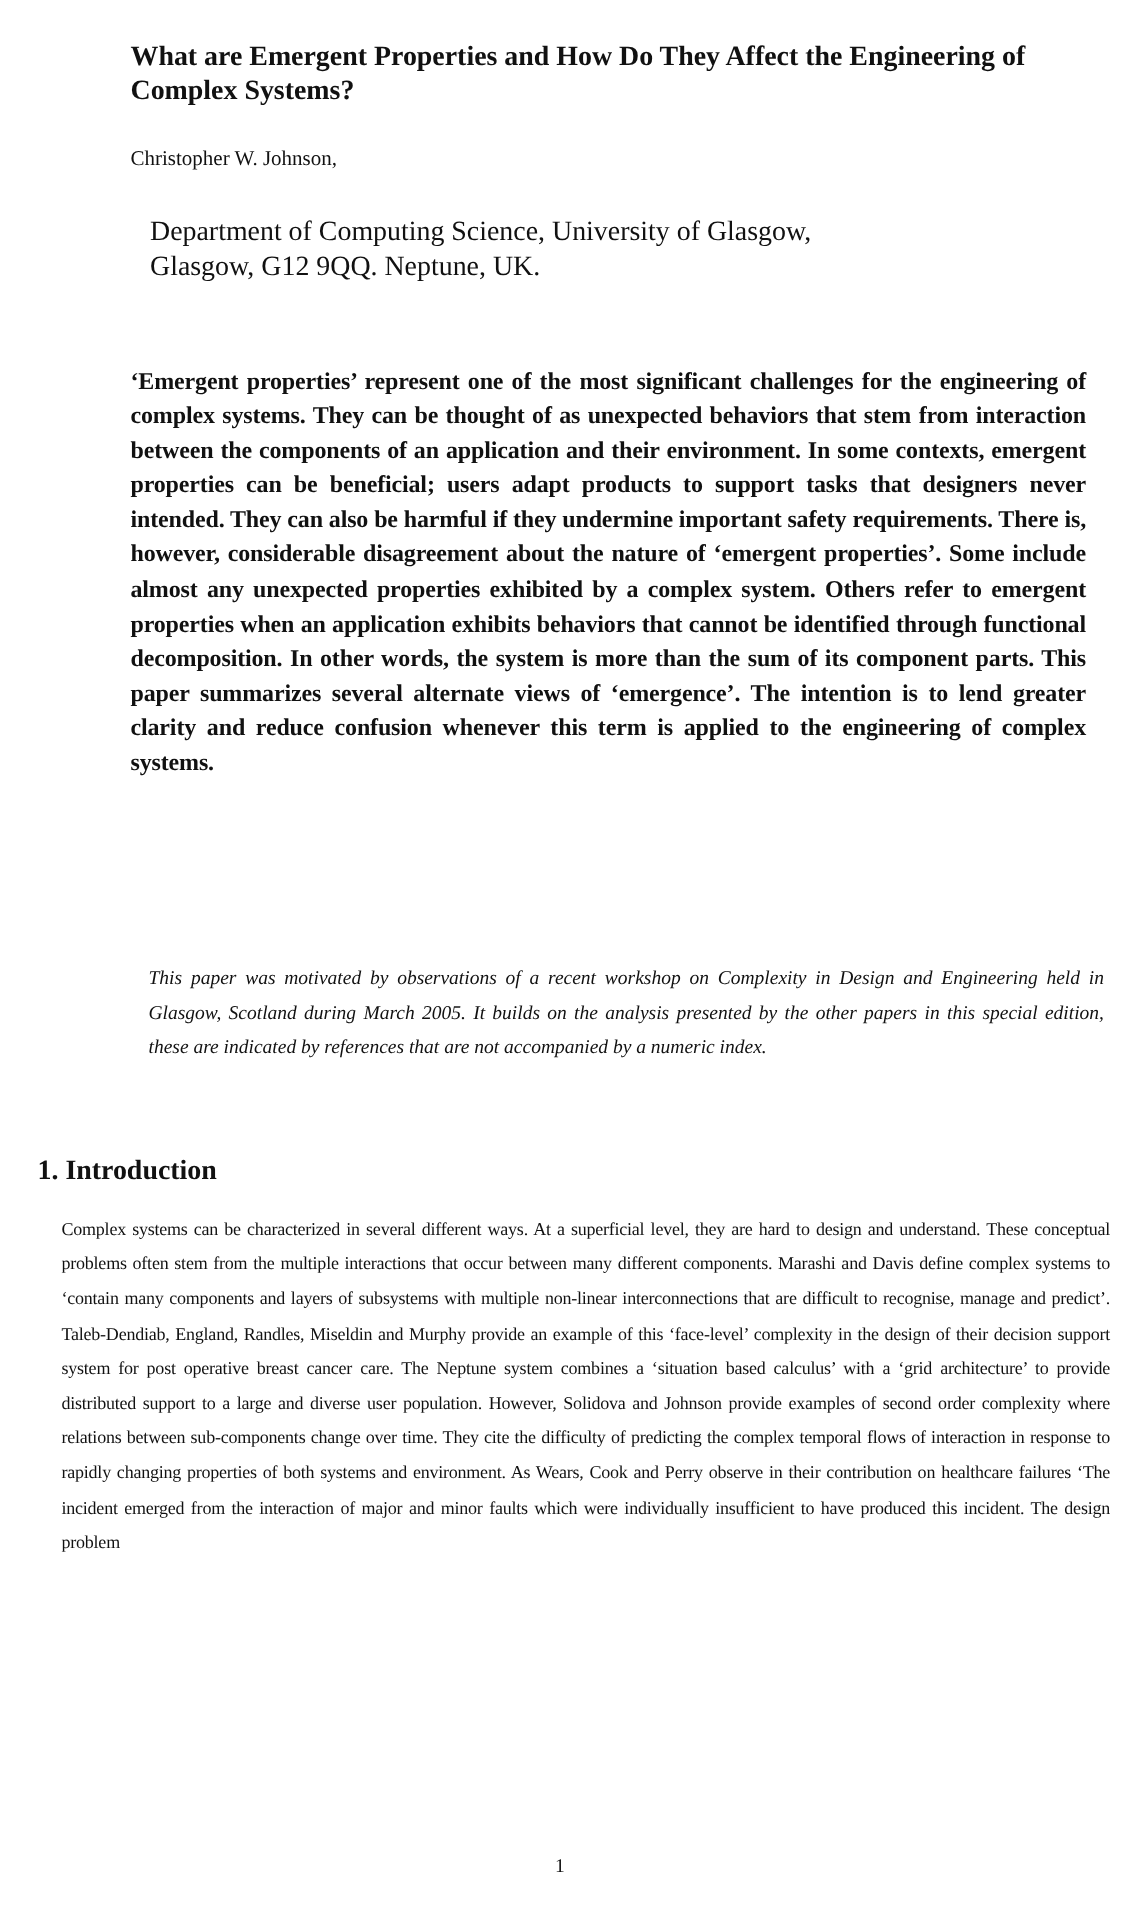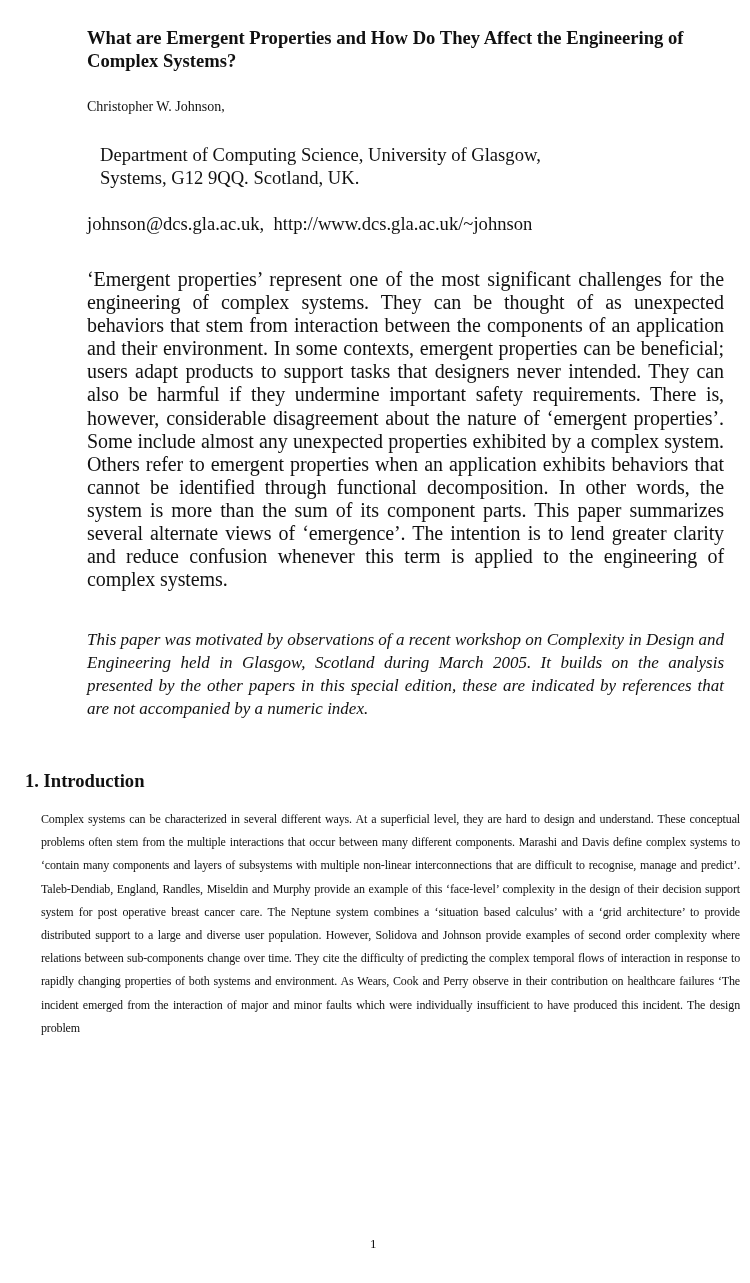--- a/index.html
+++ b/index.html
@@ -47,38 +47,38 @@
     .contact {
       position: absolute;
       left: 87px; top: 212px;
       font-size: 18.6px;
       line-height: 23px;
       margin: 0;
       white-space: pre;
     }
     .abstract {
       position: absolute;
-      left: 87px; top: 268px;
+      left: 87px; top: 243px;
       width: 637px;
-      font-weight: normal;
-      font-size: 20px;
+      font-weight: bold;
+      font-size: 16px;
       line-height: 23.1px;
       text-align: justify;
       margin: 0;
       letter-spacing: -0.1px;
     }
     .note {
       position: absolute;
       left: 87px; top: 628px;
       width: 637px;
       font-style: italic;
-      font-size: 17px;
+      font-size: 13px;
       line-height: 23.1px;
       text-align: justify;
-      margin: 0;
+      margin: 12px;
     }
     .section-heading {
       position: absolute;
       left: 25px; top: 769px;
       font-weight: bold;
       font-size: 18.6px;
       line-height: 23px;
       margin: 0;
     }
     .body-text {
@@ -103,24 +103,23 @@
 <body>
 
 <div class="page">
 
   <h1 class="title">What are Emergent Properties and How Do They Affect the Engineering of Complex Systems?</h1>
 
   <p class="author">Christopher W. Johnson,</p>
 
   <p class="affil">
     <span>Department of Computing Science, University of Glasgow,</span>
-    <span>Systems, G12 9QQ.  Scotland, UK.</span>
+    <span>Glasgow, G12 9QQ.  Neptune, UK.</span>
   </p>
 
-  <p class="contact"><span>johnson@dcs.gla.ac.uk,</span>  <span>http://www.dcs.gla.ac.uk/~johnson</span></p>
 
   <p class="abstract">‘Emergent properties’ represent one of the most significant challenges for the engineering of complex systems.  They can be thought of as unexpected behaviors that stem from interaction between the components of an application and their environment.  In some contexts, emergent properties can be beneficial; users adapt products to support tasks that designers never intended.  They can also be harmful if they undermine important safety requirements.  There is, however, considerable disagreement about the nature of ‘emergent properties’.  Some include almost any unexpected properties exhibited by a complex system.  Others refer to emergent properties when an application exhibits behaviors that cannot be identified through functional decomposition.  In other words, the system is more than the sum of its component parts.  This paper summarizes several alternate views of ‘emergence’.  The intention is to lend greater clarity and reduce confusion whenever this term is applied to the engineering of complex systems.</p>
 
   <p class="note">This paper was motivated by observations of a recent workshop on Complexity in Design and Engineering held in Glasgow, Scotland during March 2005.  It builds on the analysis presented by the other papers in this special edition, these are indicated by references that are not accompanied by a numeric index.</p>
 
   <h2 class="section-heading">1. Introduction</h2>
 
   <p class="body-text">Complex systems can be characterized in several different ways.  At a superficial level, they are hard to design and understand.  These conceptual problems often stem from the multiple interactions that occur between many different components. Marashi and Davis define complex systems to ‘contain many components and layers of subsystems with multiple non-linear interconnections that are difficult to recognise, manage and predict’.  Taleb-Dendiab, England, Randles, Miseldin and Murphy provide an example of this ‘face-level’ complexity in the design of their decision support system for post operative breast cancer care.  The Neptune system combines a ‘situation based calculus’ with a ‘grid architecture’ to provide distributed support to a large and diverse user population.  However, Solidova and Johnson provide examples of second order complexity where relations between sub-components change over time.  They cite the difficulty of predicting the complex temporal flows of interaction in response to rapidly changing properties of both systems and environment. As Wears, Cook and Perry observe in their contribution on healthcare failures ‘The incident emerged from the interaction of major and minor faults which were individually insufficient to have produced this incident.  The design problem</p>
 
   <p class="page-number">1</p>

